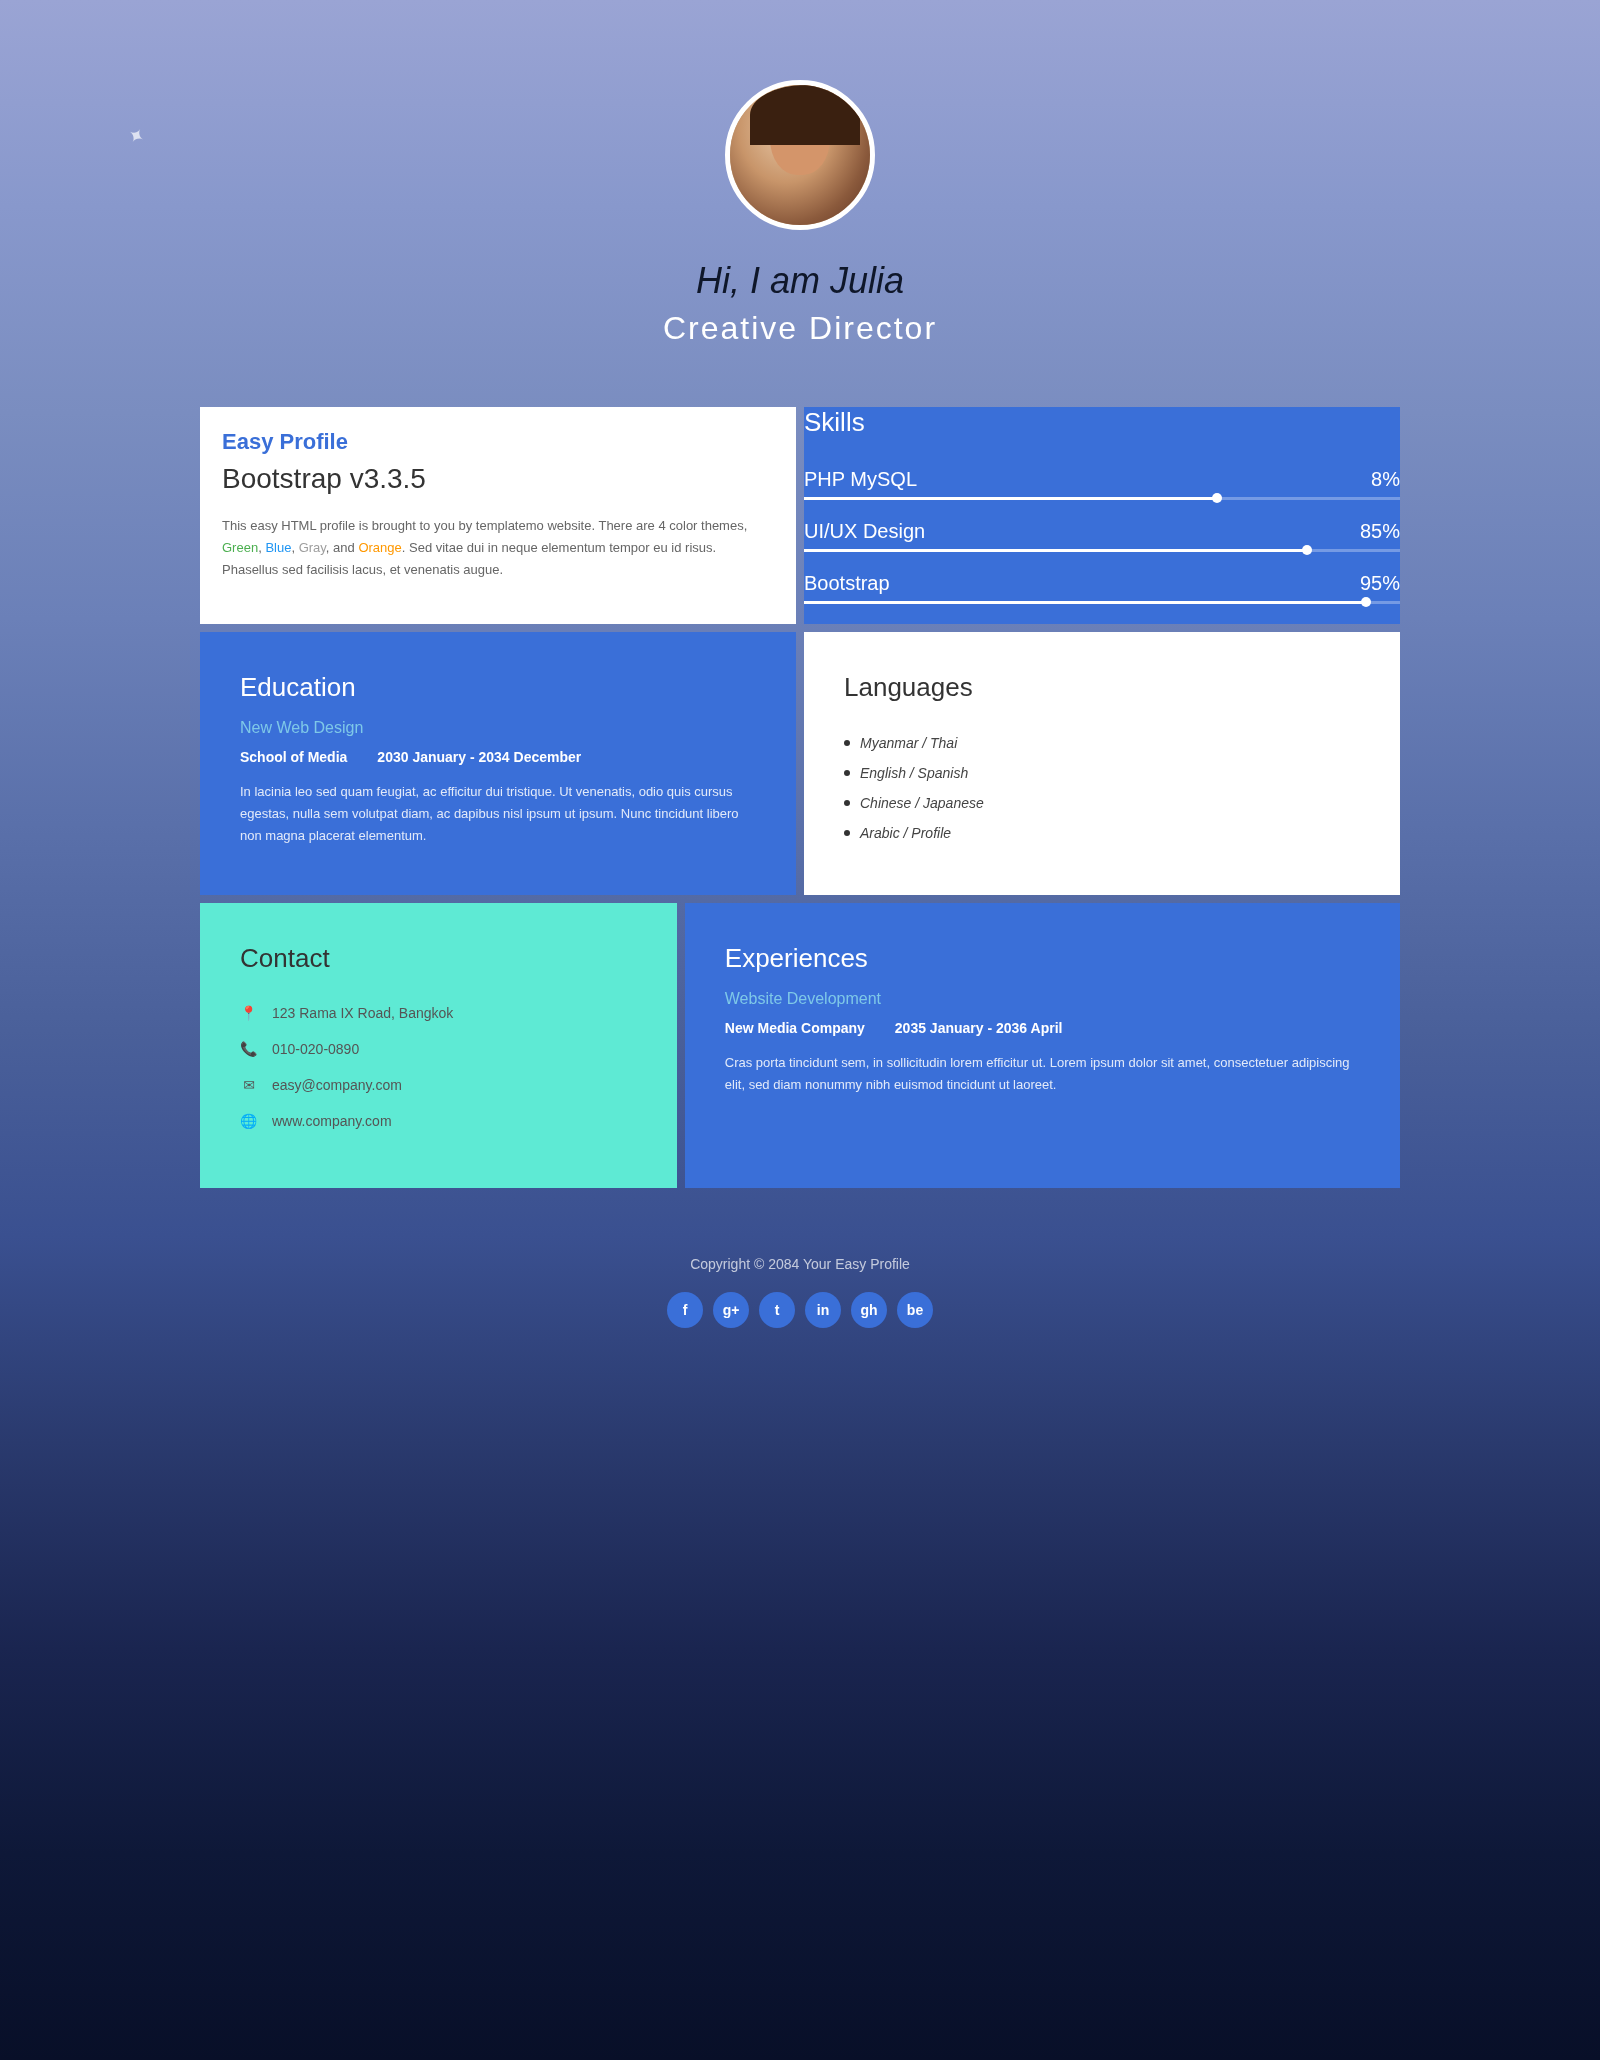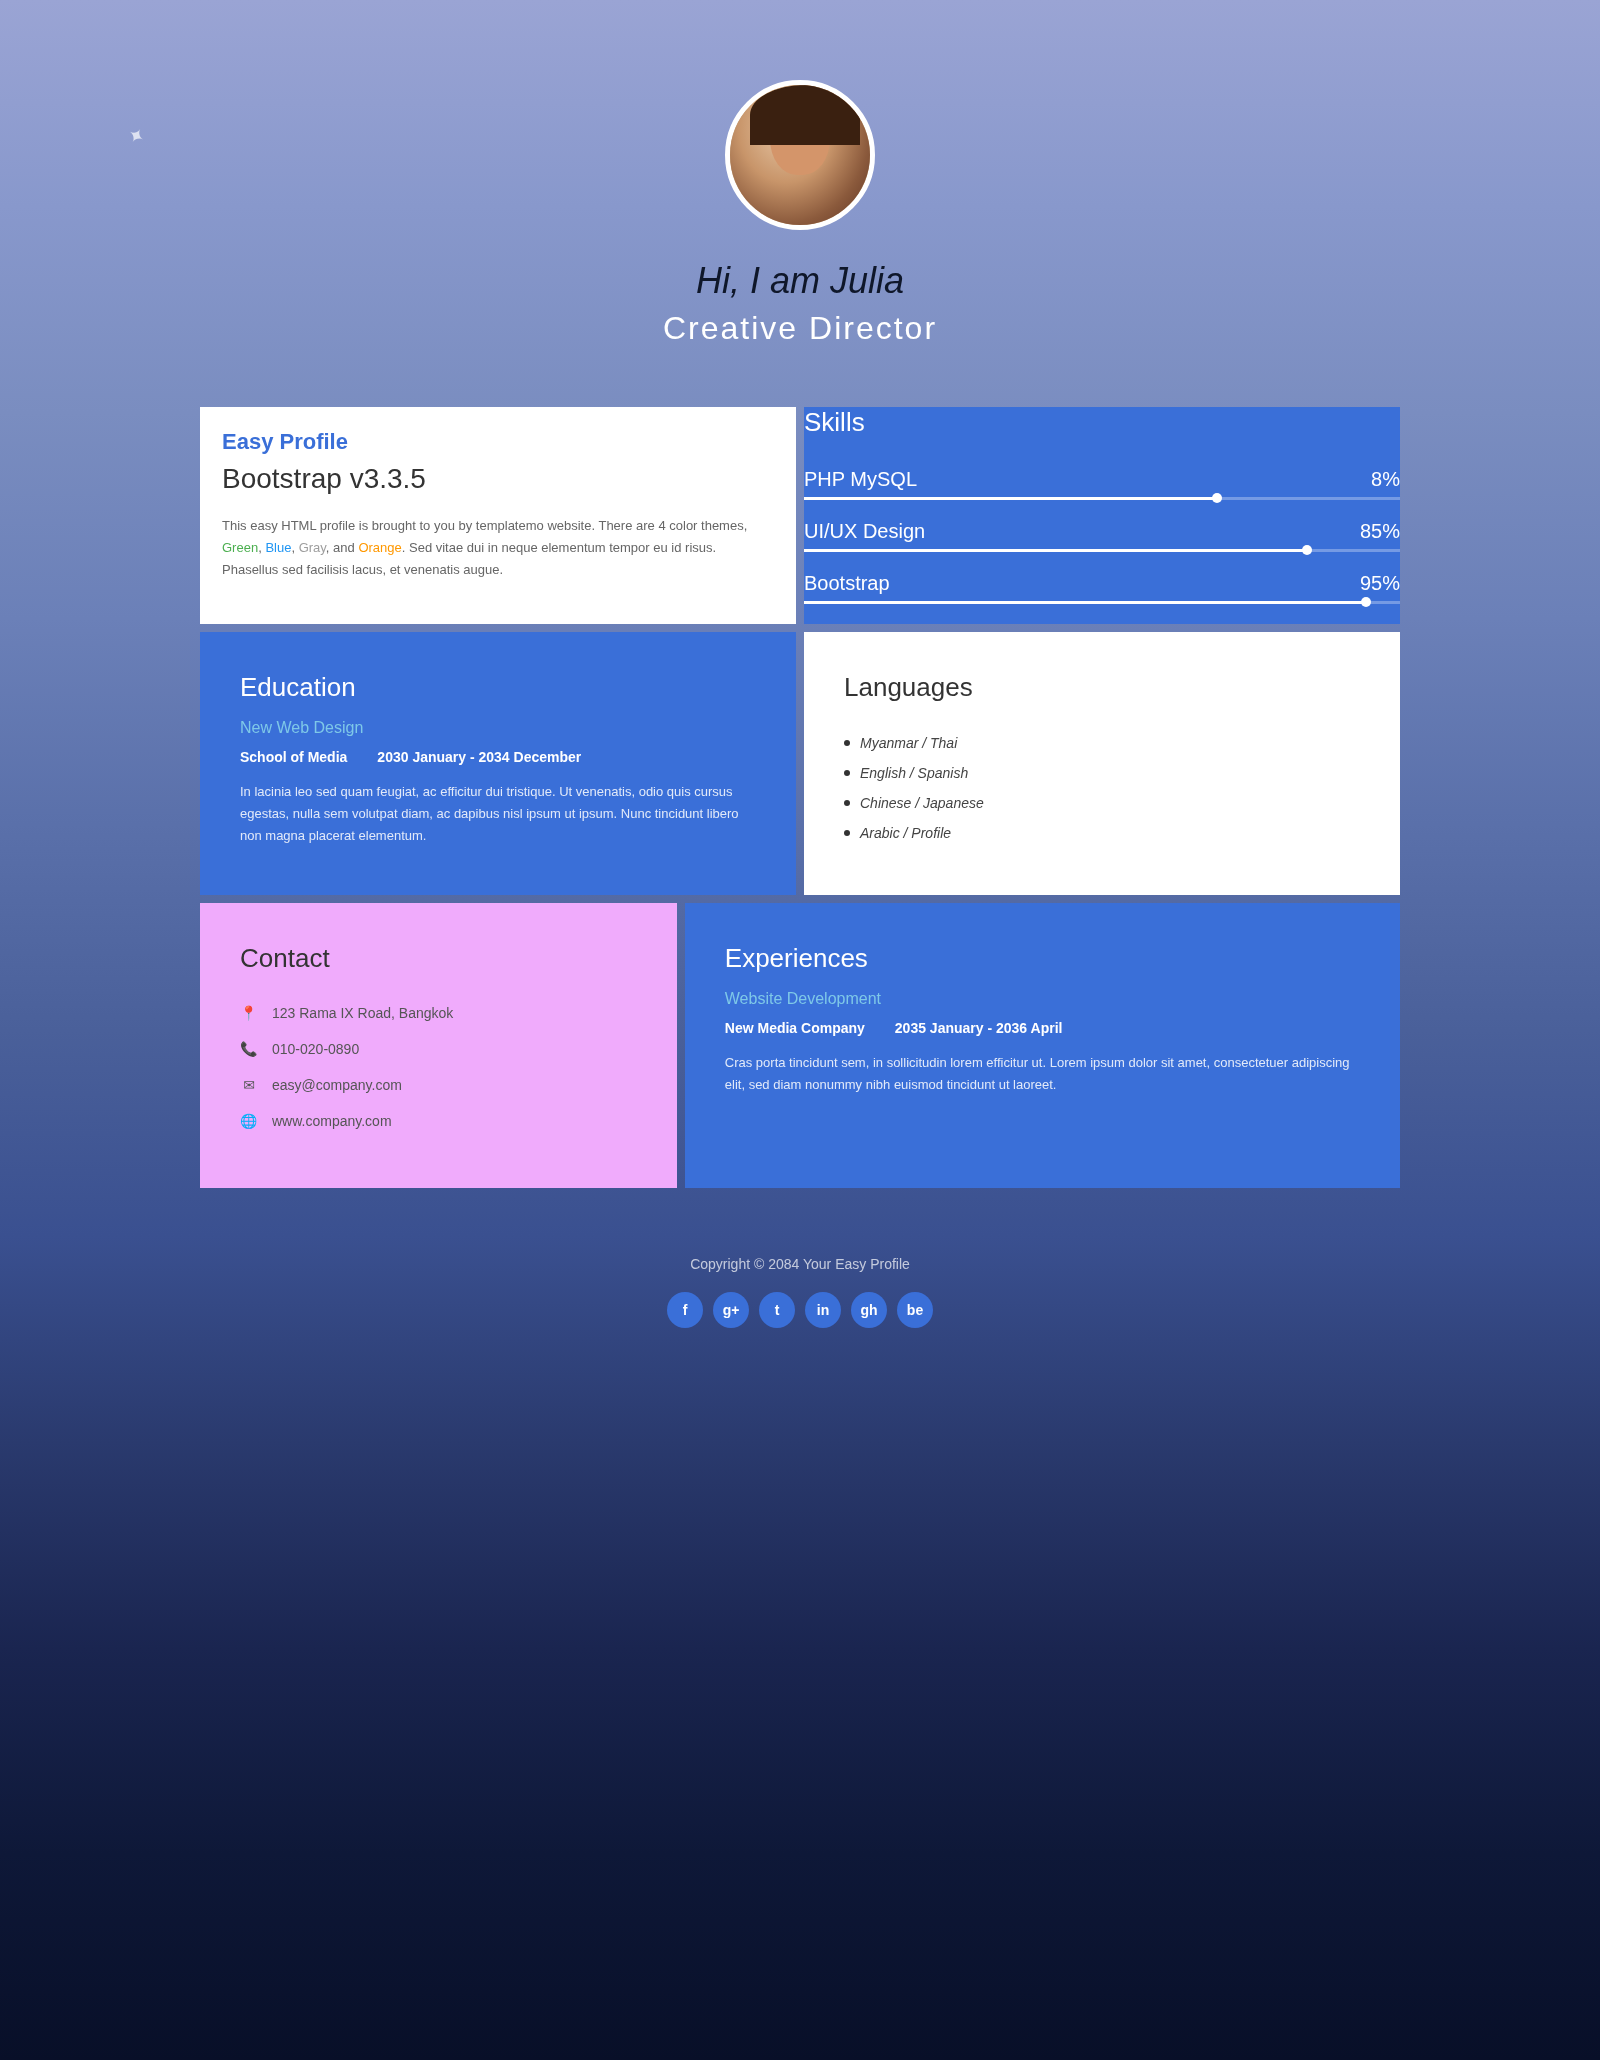--- a/index.html
+++ b/index.html
@@ -266,21 +266,21 @@
     
     .bottom-grid {
       display: grid;
       grid-template-columns: 1fr 1.5fr;
       gap: 8px;
       margin-bottom: 8px;
     }
 
     
     .contact-section {
-      background: #f0abfc;
+      background: #5eead4;
       padding: 40px;
     }
 
     .contact-title {
       font-size: 26px;
       font-weight: 400;
       color: #333;
       margin-bottom: 30px;
     }
 

